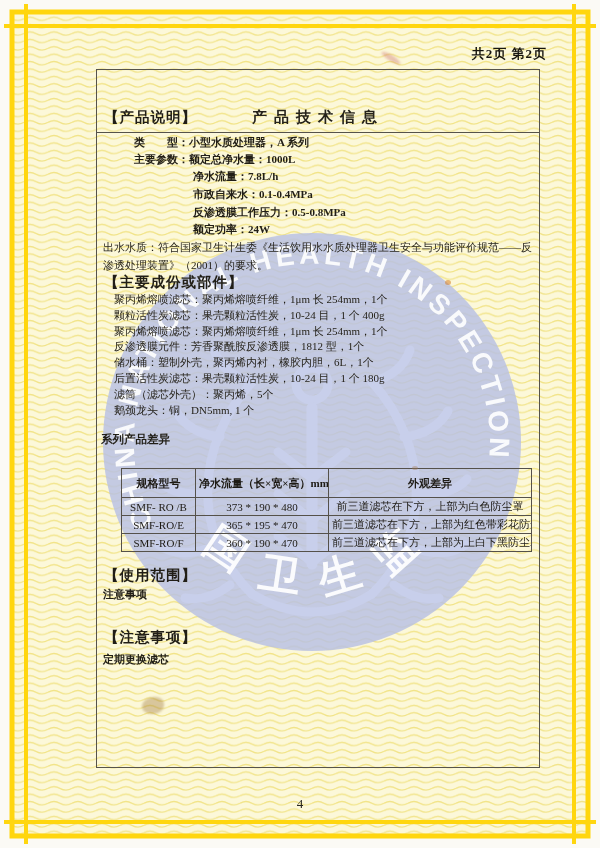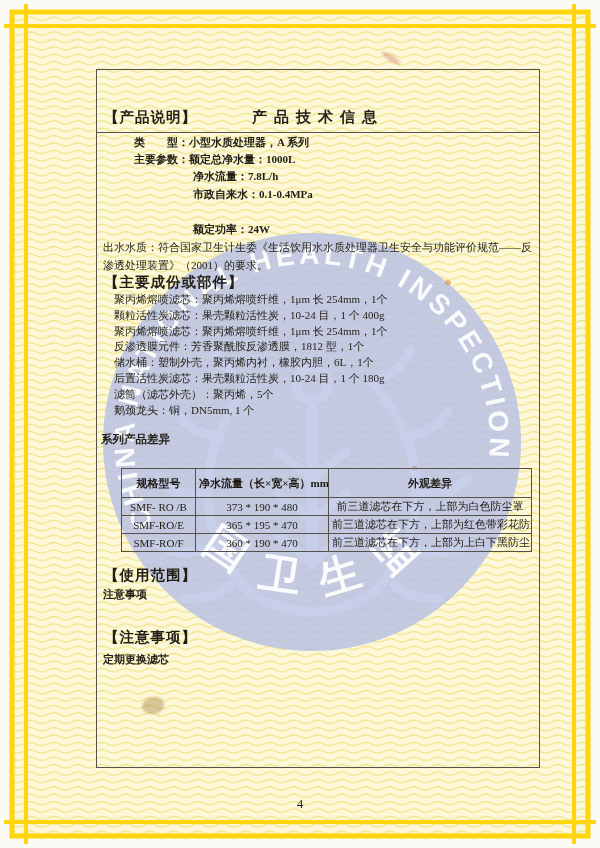--- a/index.html
+++ b/index.html
@@ -119,30 +119,32 @@
       <rect x="12" y="12" width="576" height="824" stroke-width="5"></rect>
       <rect x="26" y="26" width="548" height="796" stroke-width="4"></rect>
 
       <path d="M4,26 H46 M26,4 V46" stroke-width="4"></path>
       <path d="M554,26 H596 M574,4 V46" stroke-width="4"></path>
       <path d="M4,822 H46 M26,802 V844" stroke-width="4"></path>
       <path d="M554,822 H596 M574,802 V844" stroke-width="4"></path>
     </g>
   </svg>
 
+  <div class="pagination">共2页 第2页</div>
 
   <div class="content-box">
     <div class="box-title">产品技术信息</div>
 
     <div class="h-section" style="left:7px;top:38px">【产品说明】</div>
 
     <div class="t-line" style="left:37px;top:65px">类　　型：小型水质处理器，A 系列</div>
     <div class="t-line" style="left:37px;top:82px">主要参数：额定总净水量：1000L</div>
     <div class="t-line" style="left:96px;top:99px">净水流量：7.8L/h</div>
     <div class="t-line" style="left:96px;top:117px">市政自来水：0.1-0.4MPa</div>
+    <div class="t-line" style="left:96px;top:135px">反渗透膜工作压力：0.5-0.8MPa</div>
     <div class="t-line" style="left:96px;top:152px">额定功率：24W</div>
 
     <div class="para" style="left:6px;top:169px;width:437px">出水水质：符合国家卫生计生委《生活饮用水水质处理器卫生安全与功能评价规范——反渗透处理装置》（2001）的要求。</div>
 
     <div class="h-section" style="left:7px;top:203px">【主要成份或部件】</div>
 
     <div class="comp-list" style="left:17px;top:222px">
       <div>聚丙烯熔喷滤芯：聚丙烯熔喷纤维，1μm 长 254mm，1个</div>
       <div>颗粒活性炭滤芯：果壳颗粒活性炭，10-24 目，1 个 400g</div>
       <div>聚丙烯熔喷滤芯：聚丙烯熔喷纤维，1μm 长 254mm，1个</div>

